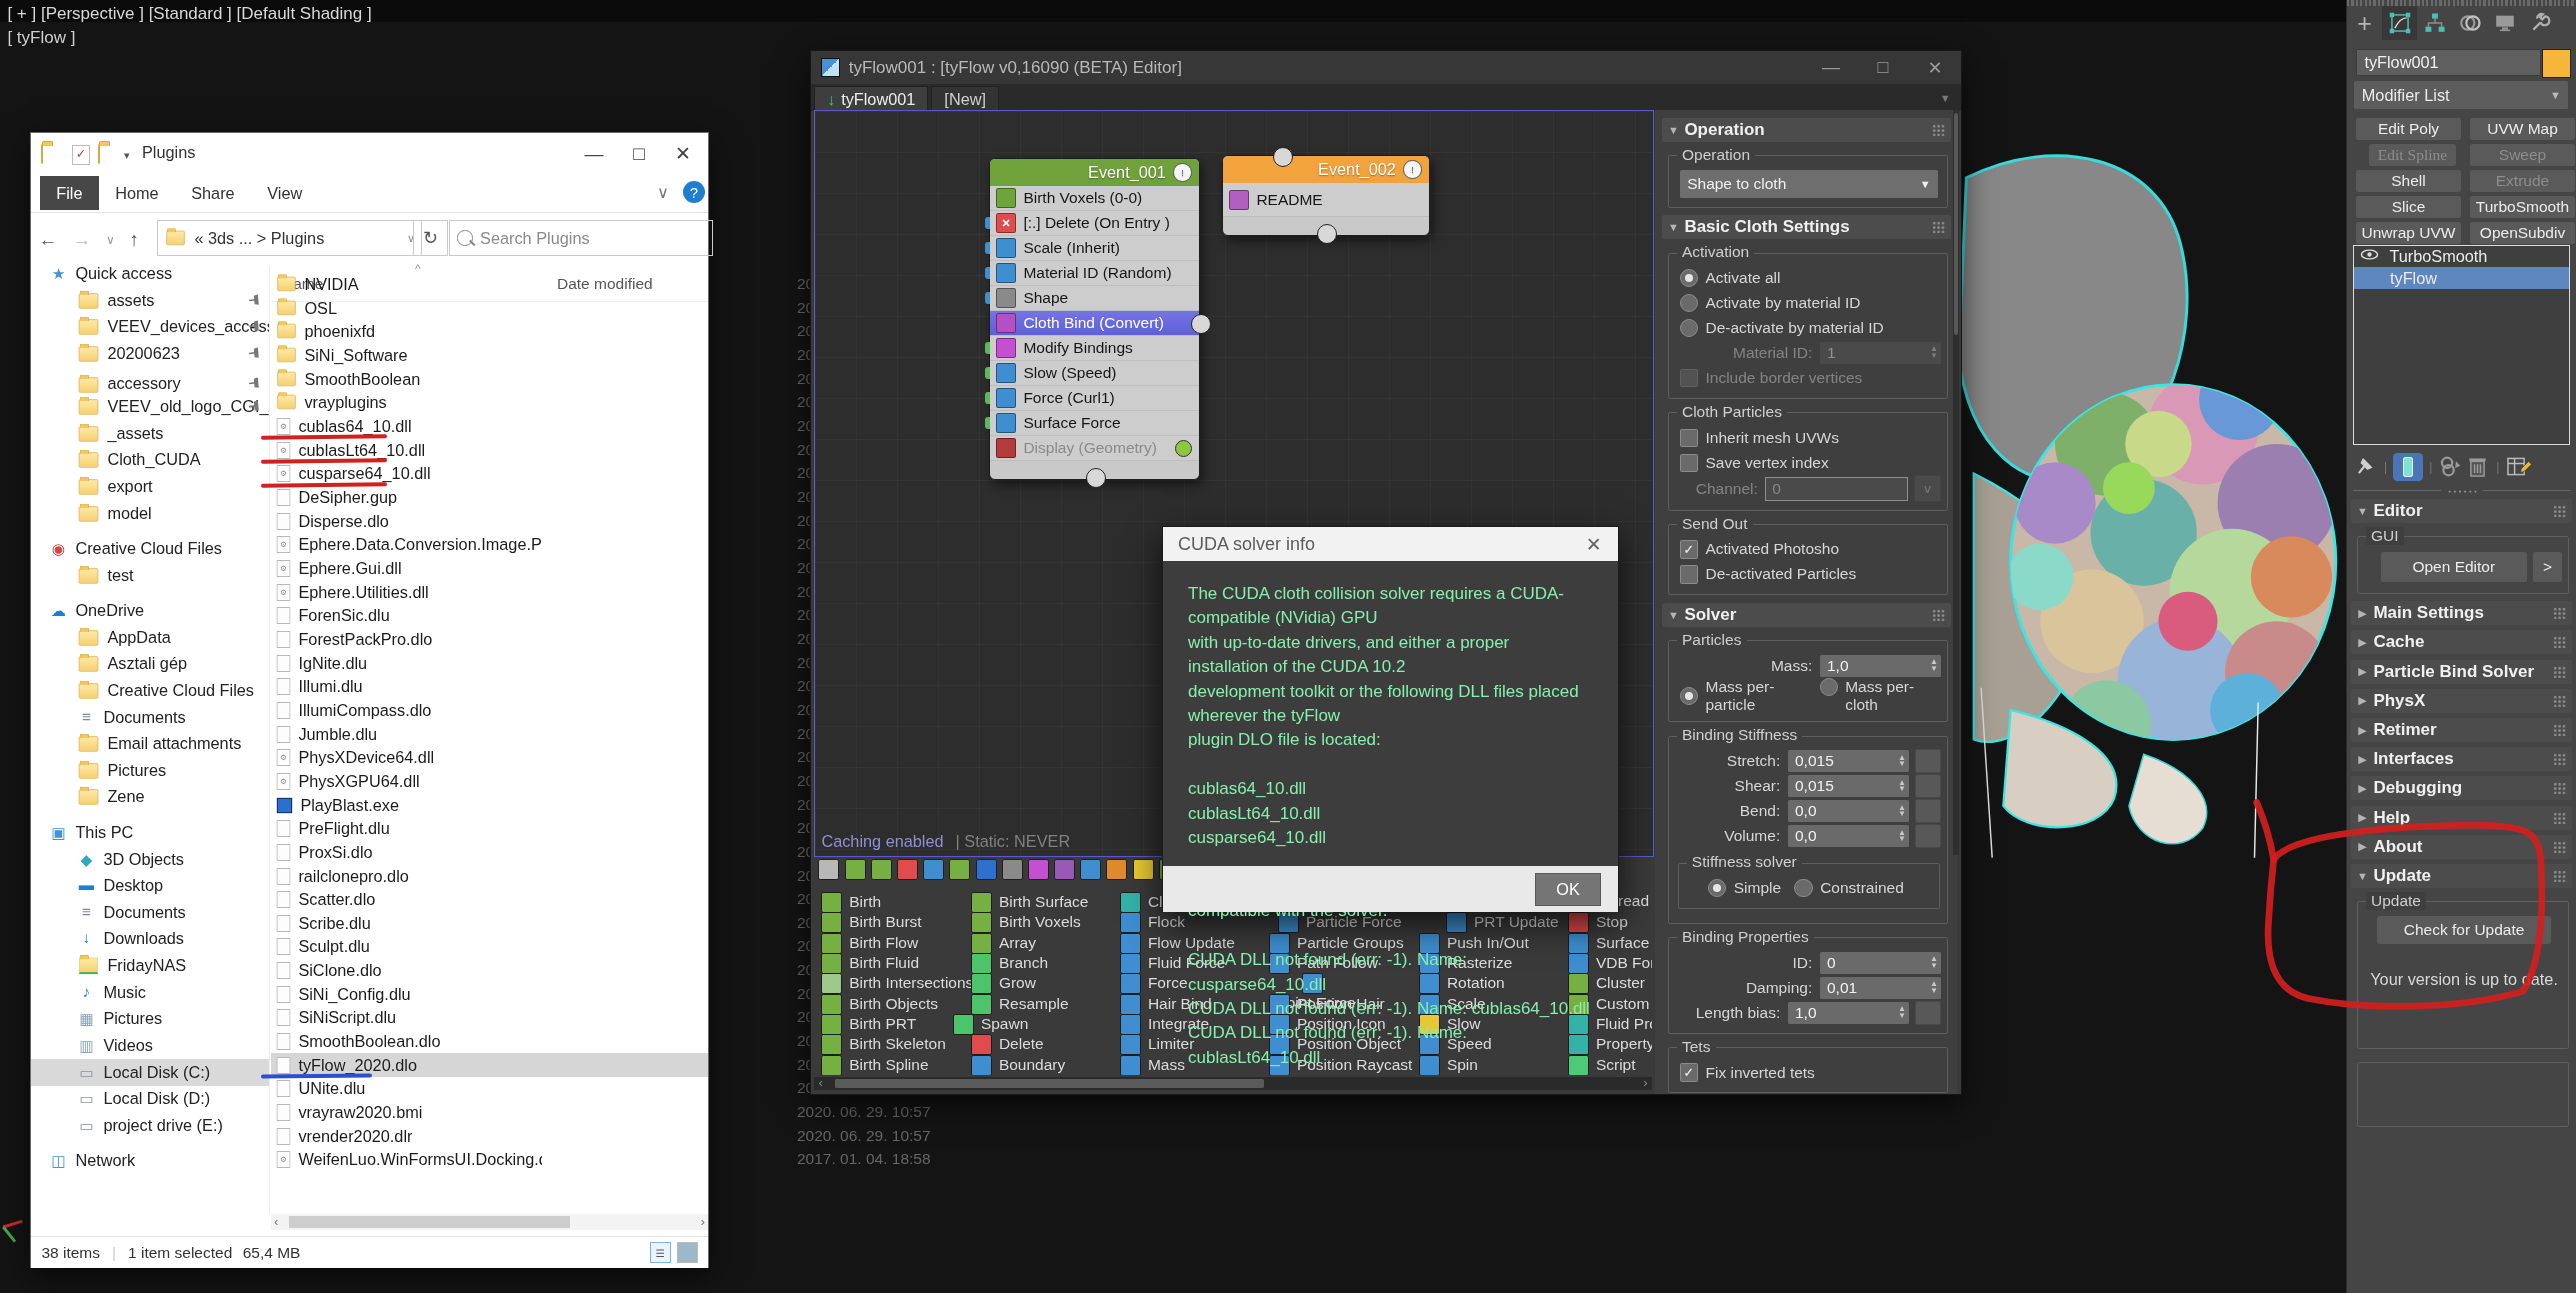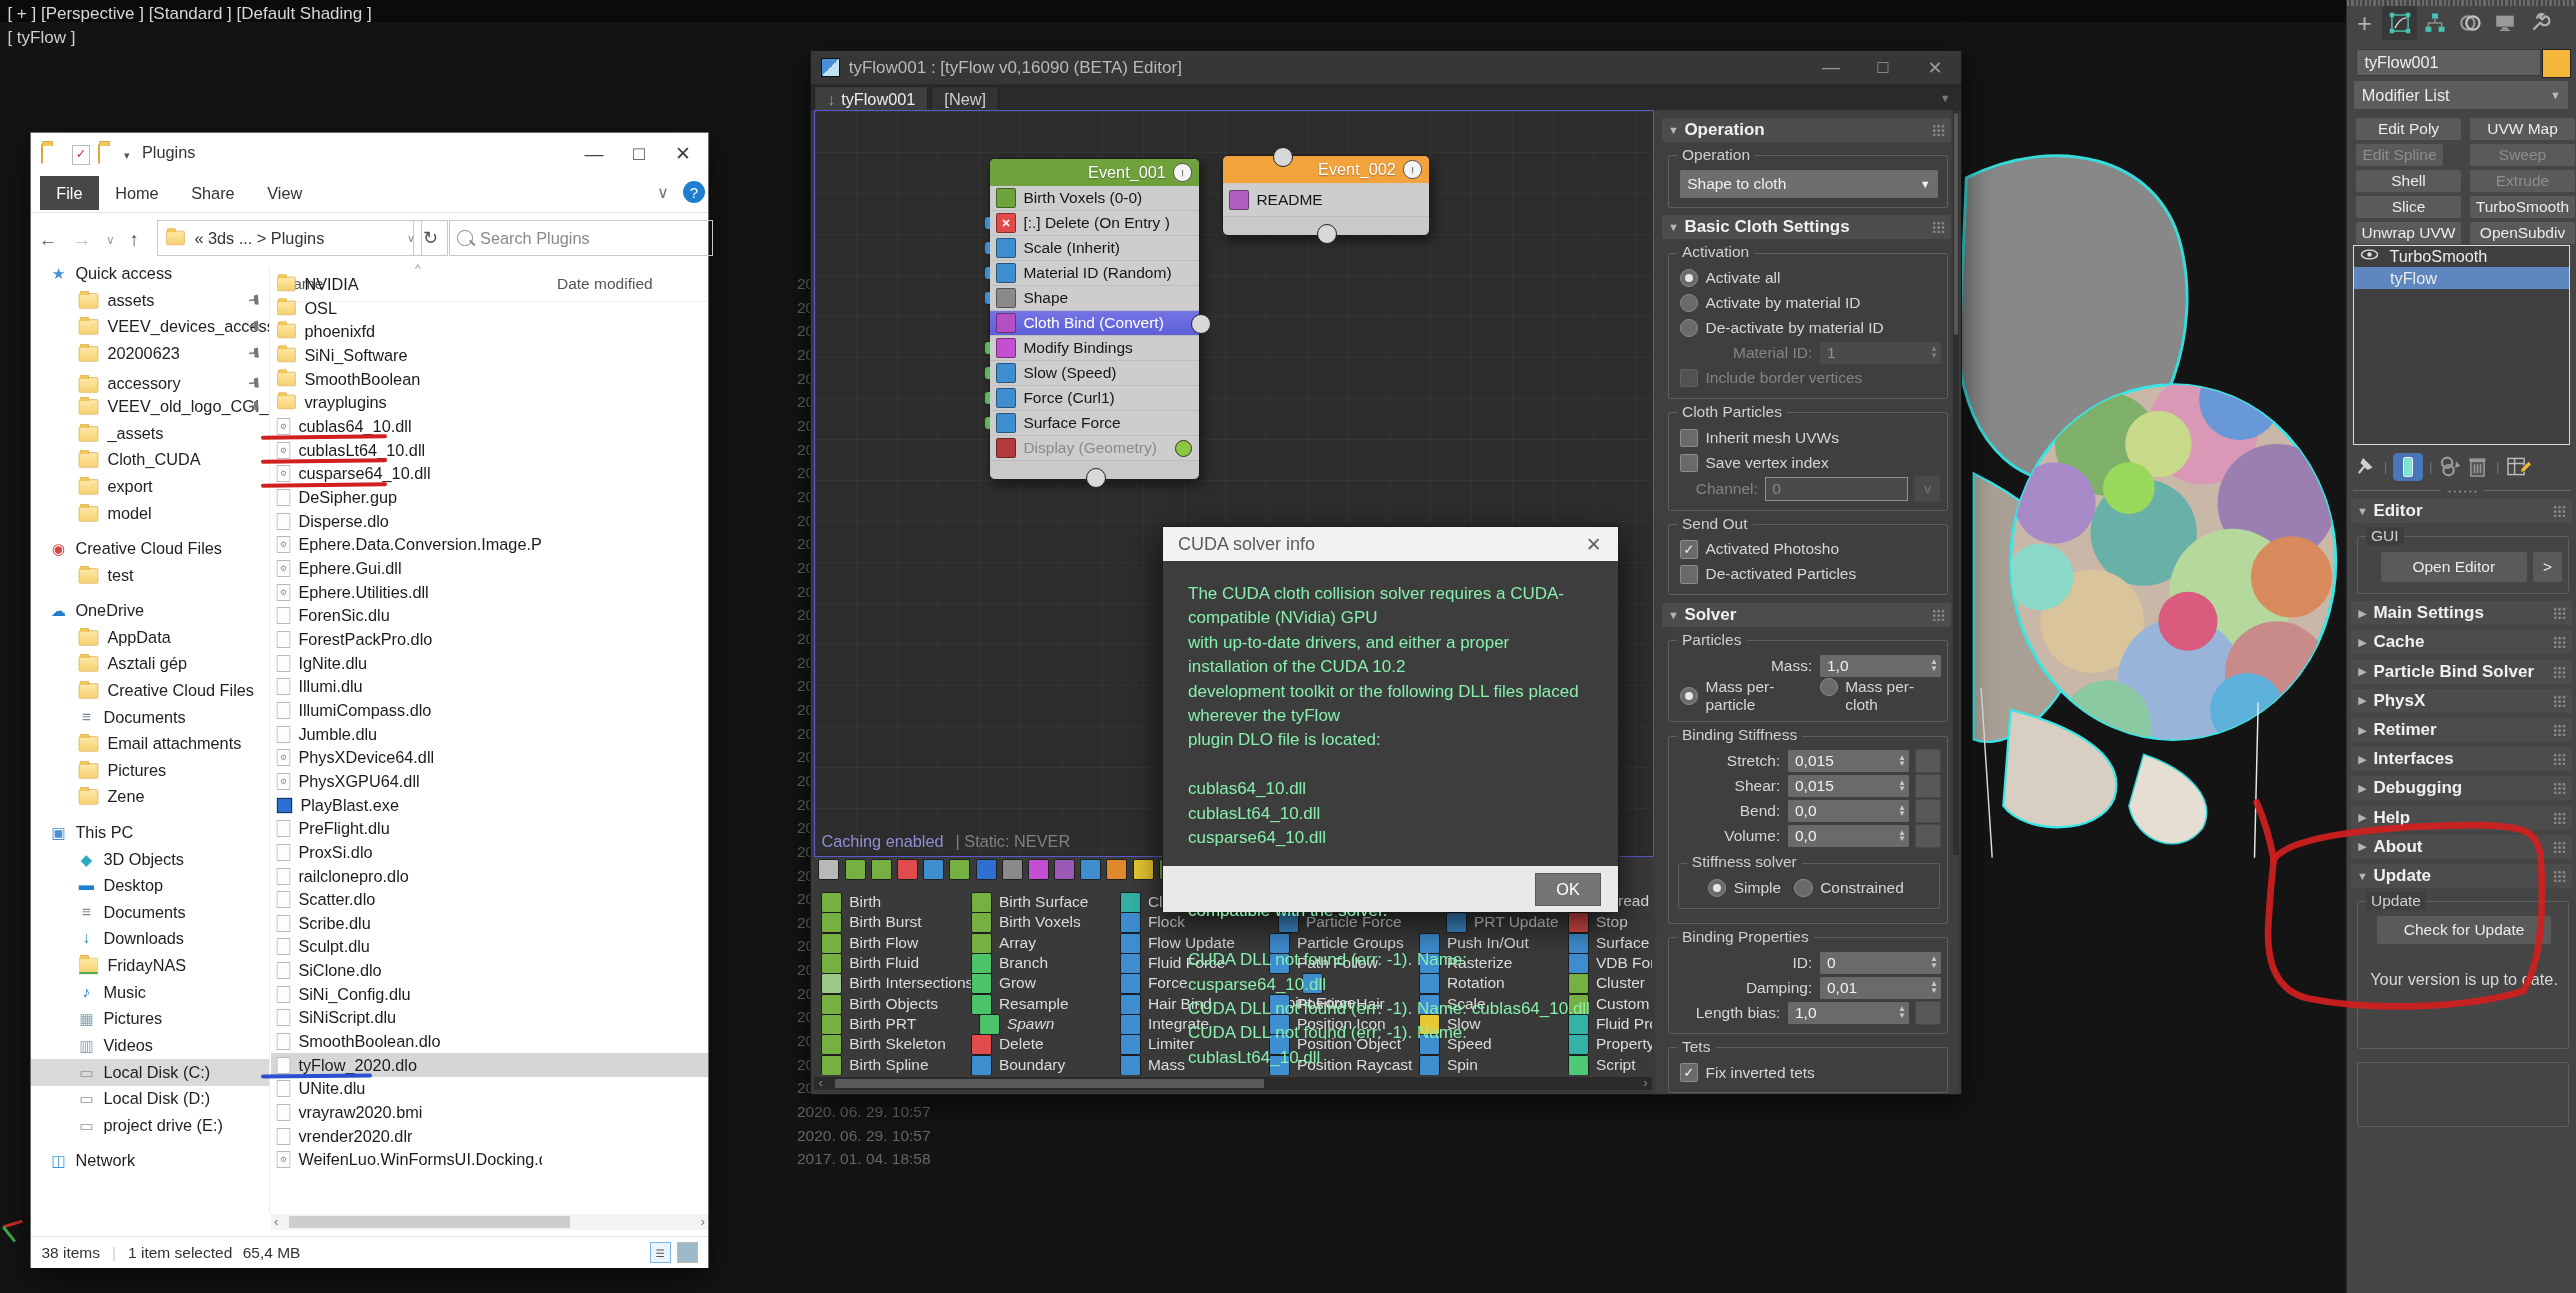--- a/index.html
+++ b/index.html
@@ -765,21 +765,21 @@
           <span class="dep-lb">Branch</span>
         </div>
         <div class="dep-item" style="left: 157px; top: 87px;">
           <span class="dep-ic" style="background: rgb(76, 196, 106);"></span>
           <span class="dep-lb">Grow</span>
         </div>
         <div class="dep-item" style="left: 157px; top: 108px;">
           <span class="dep-ic" style="background: rgb(76, 196, 106);"></span>
           <span class="dep-lb">Resample</span>
         </div>
-        <div class="dep-item" style="left: 165px; top: 128px; font-style: italic;">
+        <div class="dep-item" style="left: 139px; top: 128px;">
           <span class="dep-ic" style="background: rgb(76, 196, 106);"></span>
           <span class="dep-lb">Spawn</span>
         </div>
         <div class="dep-item" style="left: 157px; top: 148px;">
           <span class="dep-ic" style="background: rgb(225, 75, 75);"></span>
           <span class="dep-lb">Delete</span>
         </div>
         <div class="dep-item" style="left: 157px; top: 169px;">
           <span class="dep-ic" style="background: rgb(62, 142, 208);"></span>
           <span class="dep-lb">Boundary</span>
@@ -1207,21 +1207,21 @@
     </div>
     <div class="abs" style="left:9px;top:49px;width:176px;height:25px;background:#5f5f5f;border:0.7px solid #3a3a3a;border-radius:1.5px;color:#f0f0f0;font-size:16.3px;display:flex;align-items:center;padding-left:7.4px;">tyFlow001</div>
     <div class="abs" style="left:195px;top:49px;width:27px;height:27px;background:#f5b63a;border:1.5px solid #222;"></div>
     <div class="abs" style="left:7.4px;top:81px;width:214px;height:28px;background:#5d5d5d;border-radius:1.5px;color:#ececec;font-size:16.3px;display:flex;align-items:center;padding:0 7.4px;box-sizing:border-box;">
       <span>Modifier List</span>
       <span style="margin-left:auto;font-size:11px;color:#bbb;">▼</span>
     </div>
     <div id="modbtns">
         <div class="mxbtn" style="left: 9px; top: 118px; width: 105px; position: absolute;">Edit Poly</div>
         <div class="mxbtn" style="left: 123px; top: 118px; width: 105px; position: absolute;">UVW Map</div>
-        <div class="mxbtn dis" style="left: 9px; top: 144px; width: 87px; position: absolute;">Edit Spline</div>
+        <div class="mxbtn dis" style="left: 22px; top: 144px; width: 87px; position: absolute; font-family: Liberation Serif, serif;">Edit Spline</div>
         <div class="mxbtn dis" style="left: 123px; top: 144px; width: 105px; position: absolute;">Sweep</div>
         <div class="mxbtn" style="left: 9px; top: 170px; width: 105px; position: absolute;">Shell</div>
         <div class="mxbtn dis" style="left: 123px; top: 170px; width: 105px; position: absolute;">Extrude</div>
         <div class="mxbtn" style="left: 9px; top: 196px; width: 105px; position: absolute;">Slice</div>
         <div class="mxbtn" style="left: 123px; top: 196px; width: 105px; position: absolute;">TurboSmooth</div>
         <div class="mxbtn" style="left: 9px; top: 222px; width: 105px; position: absolute;">Unwrap UVW</div>
         <div class="mxbtn" style="left: 123px; top: 222px; width: 105px; position: absolute;">OpenSubdiv</div>
       </div>
     <div class="abs" style="left:6px;top:245px;width:217px;height:200px;border:0.7px solid #dcdcdc;background:#3f3f3f;box-sizing:border-box;">
       <div id="stackrows">

